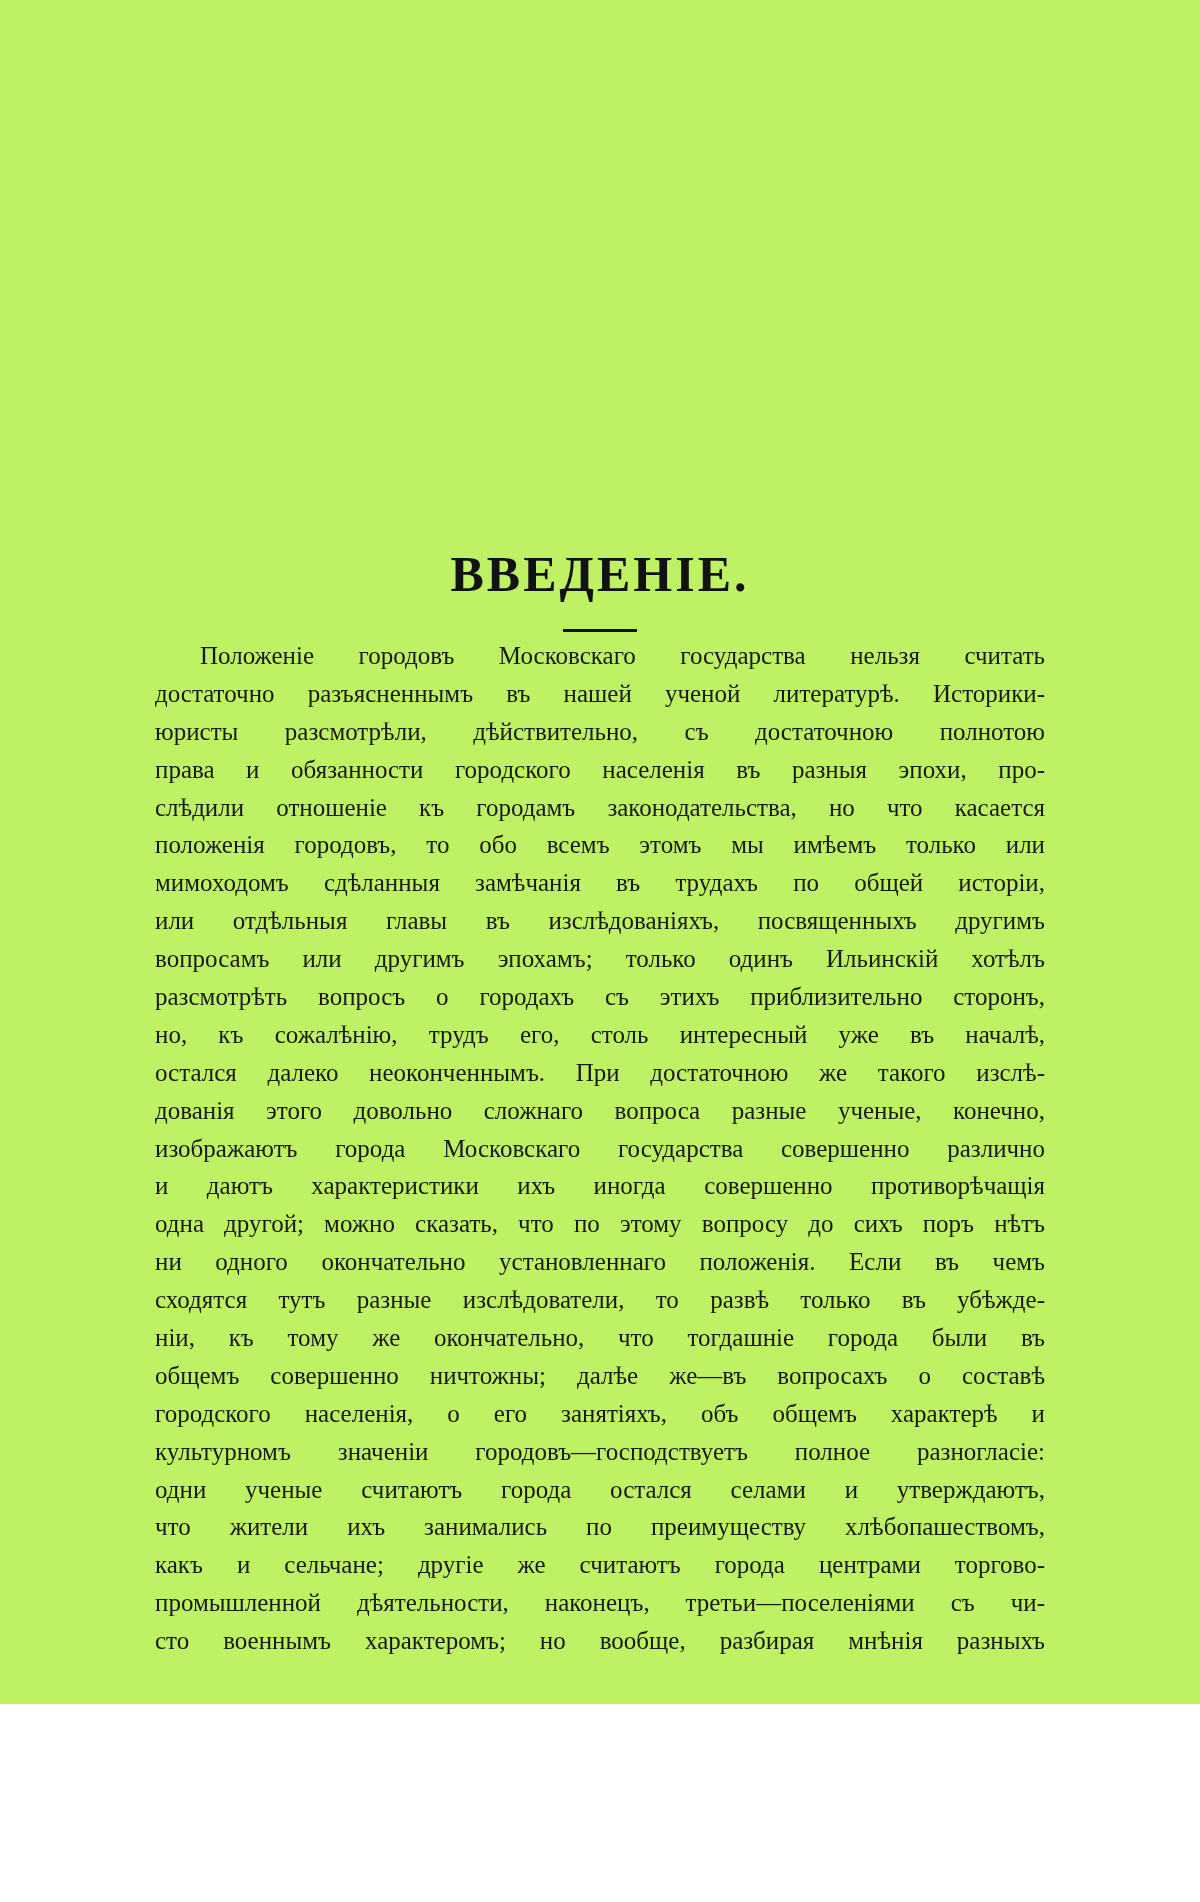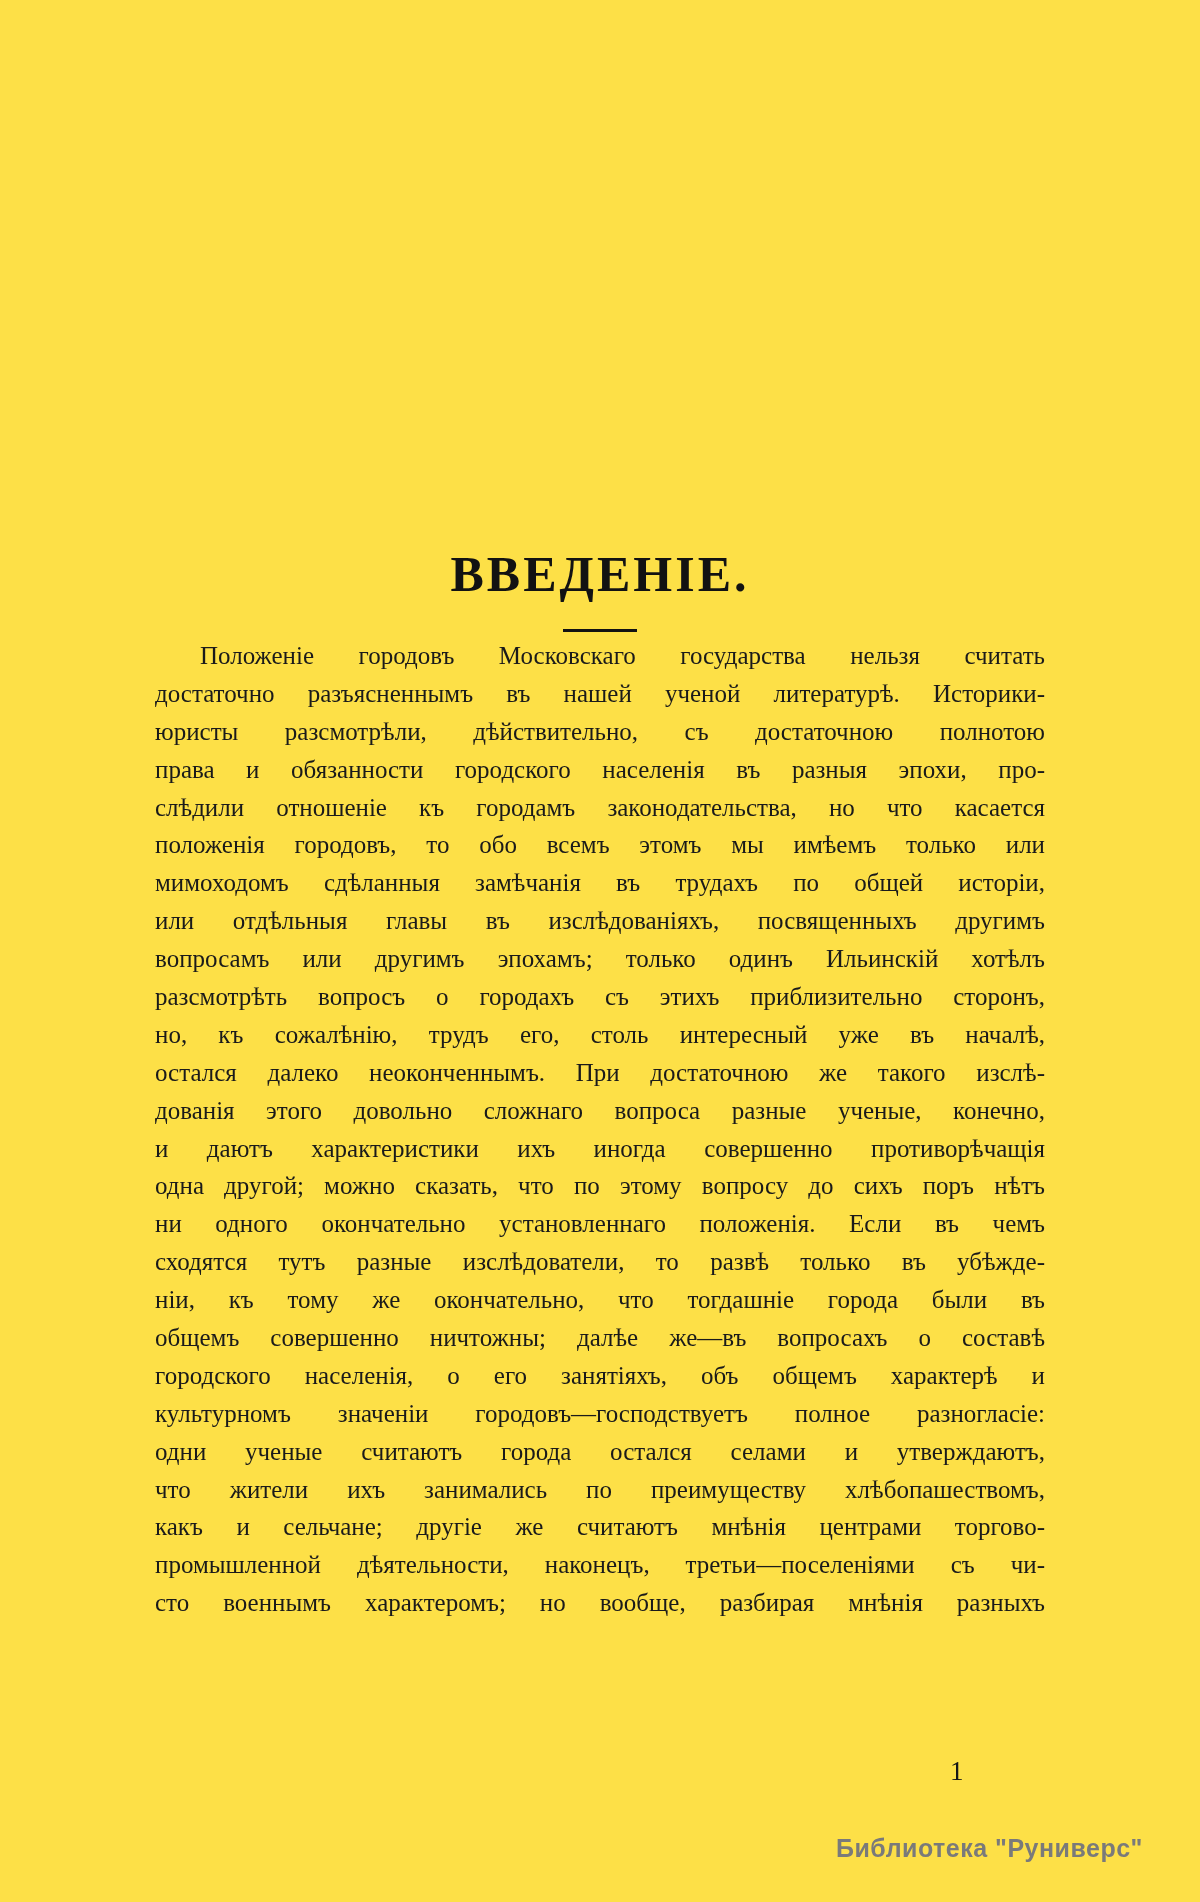--- a/index.html
+++ b/index.html
@@ -3,22 +3,22 @@
 <meta charset="utf-8">
 <style>
   html, body {
     margin: 0;
     padding: 0;
     background: #ffffff;
   }
   .page {
     position: relative;
     width: 1200px;
-    height: 1902px;
-    background: #fde047;
+    height: 1704px;
+    background: #bef264;
     overflow: hidden;
     font-family: "Liberation Serif", serif;
     color: #161616;
   }
   .column {
     position: absolute;
     left: 155px;
     top: 545px;
     width: 890px;
   }
@@ -91,31 +91,32 @@
       <div class="tline">права и обязанности городского населенія въ разныя эпохи, про-</div>
       <div class="tline">слѣдили отношеніе къ городамъ законодательства, но что касается</div>
       <div class="tline">положенія городовъ, то обо всемъ этомъ мы имѣемъ только или</div>
       <div class="tline">мимоходомъ сдѣланныя замѣчанія въ трудахъ по общей исторіи,</div>
       <div class="tline">или отдѣльныя главы въ изслѣдованіяхъ, посвященныхъ другимъ</div>
       <div class="tline">вопросамъ или другимъ эпохамъ; только одинъ Ильинскій хотѣлъ</div>
       <div class="tline">разсмотрѣть вопросъ о городахъ съ этихъ приблизительно сторонъ,</div>
       <div class="tline">но, къ сожалѣнію, трудъ его, столь интересный уже въ началѣ,</div>
       <div class="tline">остался далеко неоконченнымъ. При достаточною же такого изслѣ-</div>
       <div class="tline">дованія этого довольно сложнаго вопроса разные ученые, конечно,</div>
+      <div class="tline">изображаютъ города Московскаго государства совершенно различно</div>
       <div class="tline">и даютъ характеристики ихъ иногда совершенно противорѣчащія</div>
       <div class="tline">одна другой; можно сказать, что по этому вопросу до сихъ поръ нѣтъ</div>
       <div class="tline">ни одного окончательно установленнаго положенія. Если въ чемъ</div>
       <div class="tline">сходятся тутъ разные изслѣдователи, то развѣ только въ убѣжде-</div>
       <div class="tline">ніи, къ тому же окончательно, что тогдашніе города были въ</div>
       <div class="tline">общемъ совершенно ничтожны; далѣе же—въ вопросахъ о составѣ</div>
       <div class="tline">городского населенія, о его занятіяхъ, объ общемъ характерѣ и</div>
       <div class="tline">культурномъ значеніи городовъ—господствуетъ полное разногласіе:</div>
       <div class="tline">одни ученые считаютъ города остался селами и утверждаютъ,</div>
       <div class="tline">что жители ихъ занимались по преимуществу хлѣбопашествомъ,</div>
-      <div class="tline">какъ и сельчане; другіе же считаютъ мнѣнія центрами торгово-</div>
+      <div class="tline">какъ и сельчане; другіе же считаютъ города центрами торгово-</div>
       <div class="tline">промышленной дѣятельности, наконецъ, третьи—поселеніями съ чи-</div>
       <div class="tline">сто военнымъ характеромъ; но вообще, разбирая мнѣнія разныхъ</div>
     </div>
 
   </div>
 
   <div class="page-number">1</div>
 
   <div class="watermark">Библиотека "Руниверс"</div>
 

